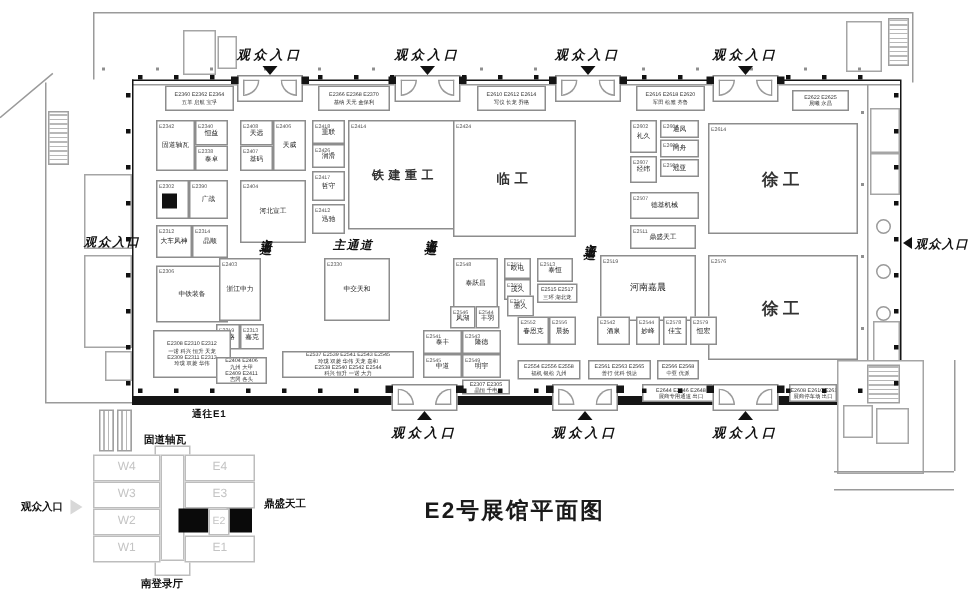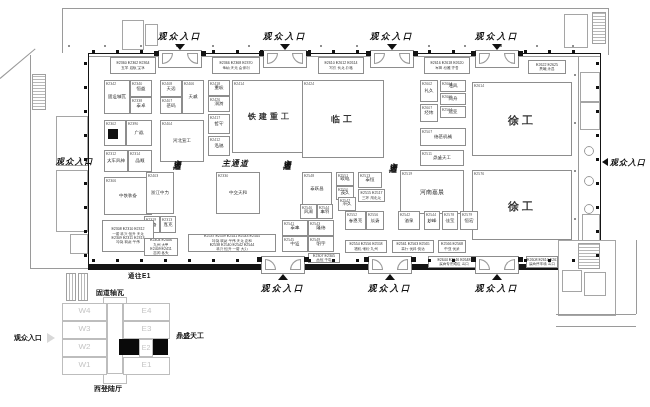--- a/index.html
+++ b/index.html
@@ -493,20 +493,21 @@
   <div class="aisle vert" style="left:280px;top:152px;height:42px;">主通道</div>
   <div class="aisle vert" style="left:386px;top:155px;height:42px;">主通道</div>
   <div class="aisle" style="left:222px;top:158px;">主通道</div>
 
   <div class="entr-label" style="left:56px;top:156px;font-size:8px;letter-spacing:1.5px;">观众入口</div>
   <div class="arrow" style="left:602px;top:158px;border-top:4px solid transparent;border-bottom:4px solid transparent;border-right:6px solid #111;"></div>
   <div class="entr-label" style="left:610px;top:157px;font-size:8px;letter-spacing:1px;">观众入口</div>
 
   <div class="toE1" style="left:128px;top:272px;">通往E1</div>
 
+  <div id="title">E2号展馆平面图</div>
 
   <div>
     <div class="room" style="left:103px;top:297px;width:22px;height:8px;border-color:#bdbdbd;"></div>
     <div class="room" style="left:107px;top:303px;width:14px;height:72px;border-color:#bdbdbd;"></div>
     <div class="room" style="left:103px;top:373px;width:22px;height:9px;border-color:#bdbdbd;"></div>
     <div id="minimap-halls">
         <div class="mini-hall" style="left: 62px; top: 303px; width: 43px; height: 16px;">
           <i>W4</i>
         </div>
         <div class="mini-hall" style="left: 62px; top: 321px; width: 43px; height: 16px;">
@@ -529,17 +530,17 @@
         </div>
       </div>
     <div class="mini-black" style="left:119px;top:339px;width:20px;height:16px;"></div>
     <div class="room" style="left:139px;top:339px;width:12px;height:16px;border-color:#bdbdbd;z-index:3;">
       <i style="font-style:normal;display:block;font-size:7px;color:#c4c4c4;text-align:center;line-height:15px;">E2</i>
     </div>
     <div class="mini-black" style="left:151px;top:339px;width:17px;height:16px;"></div>
     <div class="mini-label" style="left:96px;top:288px;">固道轴瓦</div>
     <div class="mini-label" style="left:14px;top:333px;">观众入口</div>
     <div class="mini-label" style="left:176px;top:331px;">鼎盛天工</div>
-    <div class="mini-label" style="left:94px;top:384px;">西登陆厅</div>
+    <div class="mini-label" style="left:94px;top:384px;">南登录厅</div>
     <div class="arrow" style="left:47px;top:333px;border-top:5px solid transparent;border-bottom:5px solid transparent;border-left:8px solid #d8d8d8;"></div>
   </div>
 
 </div>
 
 </body></html>

